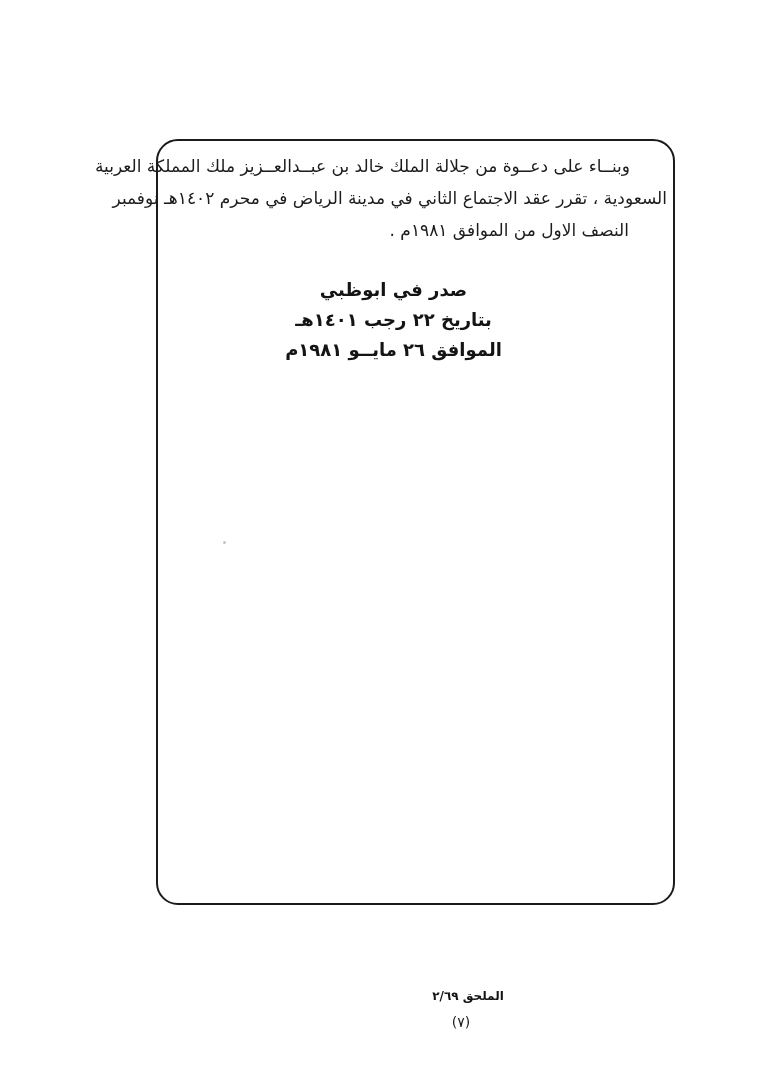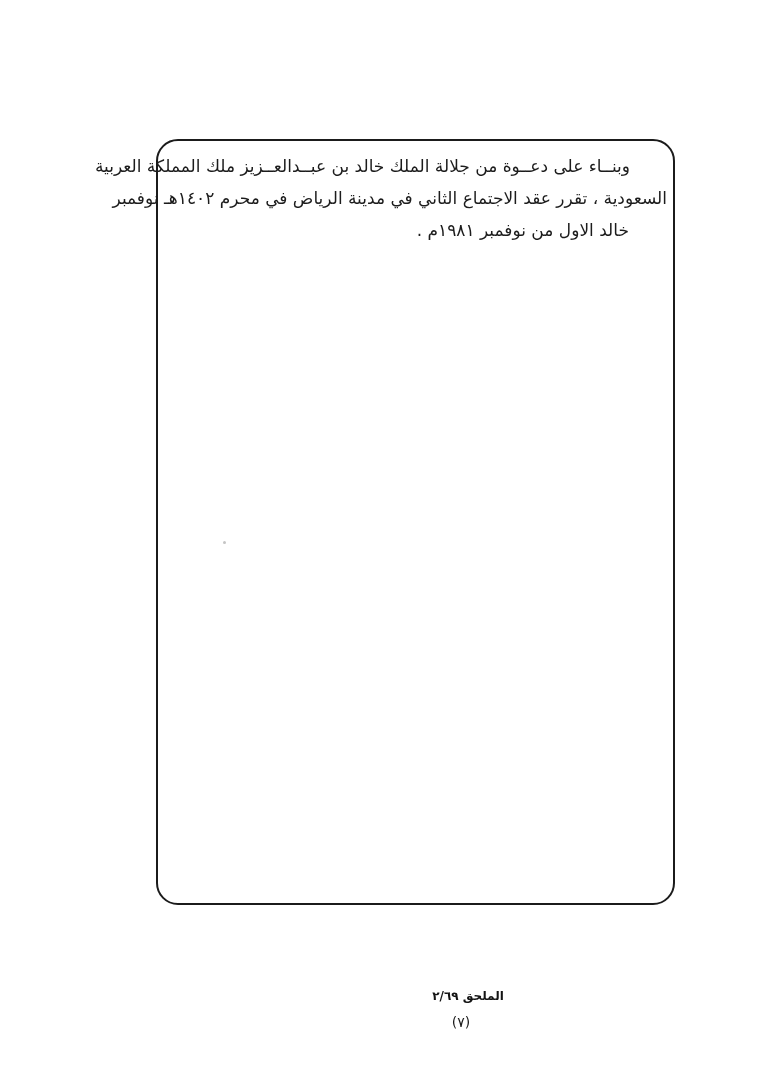--- a/index.html
+++ b/index.html
@@ -113,23 +113,28 @@
 </head>
 <body>
 
 <div class="page">
 
   <div class="frame"></div>
 
   <div class="opening-paragraph" lang="ar" dir="rtl">
     <div class="par-line first">وبنــاء على دعــوة من جلالة الملك خالد بن عبــدالعــزيز ملك المملكة العربية</div>
     <div class="par-line">السعودية ، تقرر عقد الاجتماع الثاني في مدينة الرياض في محرم ١٤٠٢هـ نوفمبر</div>
-    <div class="par-line last">خالد الاول من نوفمبر ١٩٨١م .</div>
+    <div class="par-line last">النصف الاول من الموافق ١٩٨١م .</div>
   </div>
 
+  <div class="issued-block" lang="ar" dir="rtl">
+    <div class="issued-line">صدر في ابوظبي</div>
+    <div class="issued-line">بتاريخ ٢٢ رجب ١٤٠١هـ</div>
+    <div class="issued-line">الموافق ٢٦ مايــو ١٩٨١م</div>
+  </div>
 
   <div class="artifact-dot"></div>
 
   <div class="footer-annex" lang="ar" dir="rtl">الملحق ٢/٦٩</div>
 
   <div class="footer-page-number" lang="ar" dir="rtl">(٧)</div>
 
 </div>
 
 </body></html>

